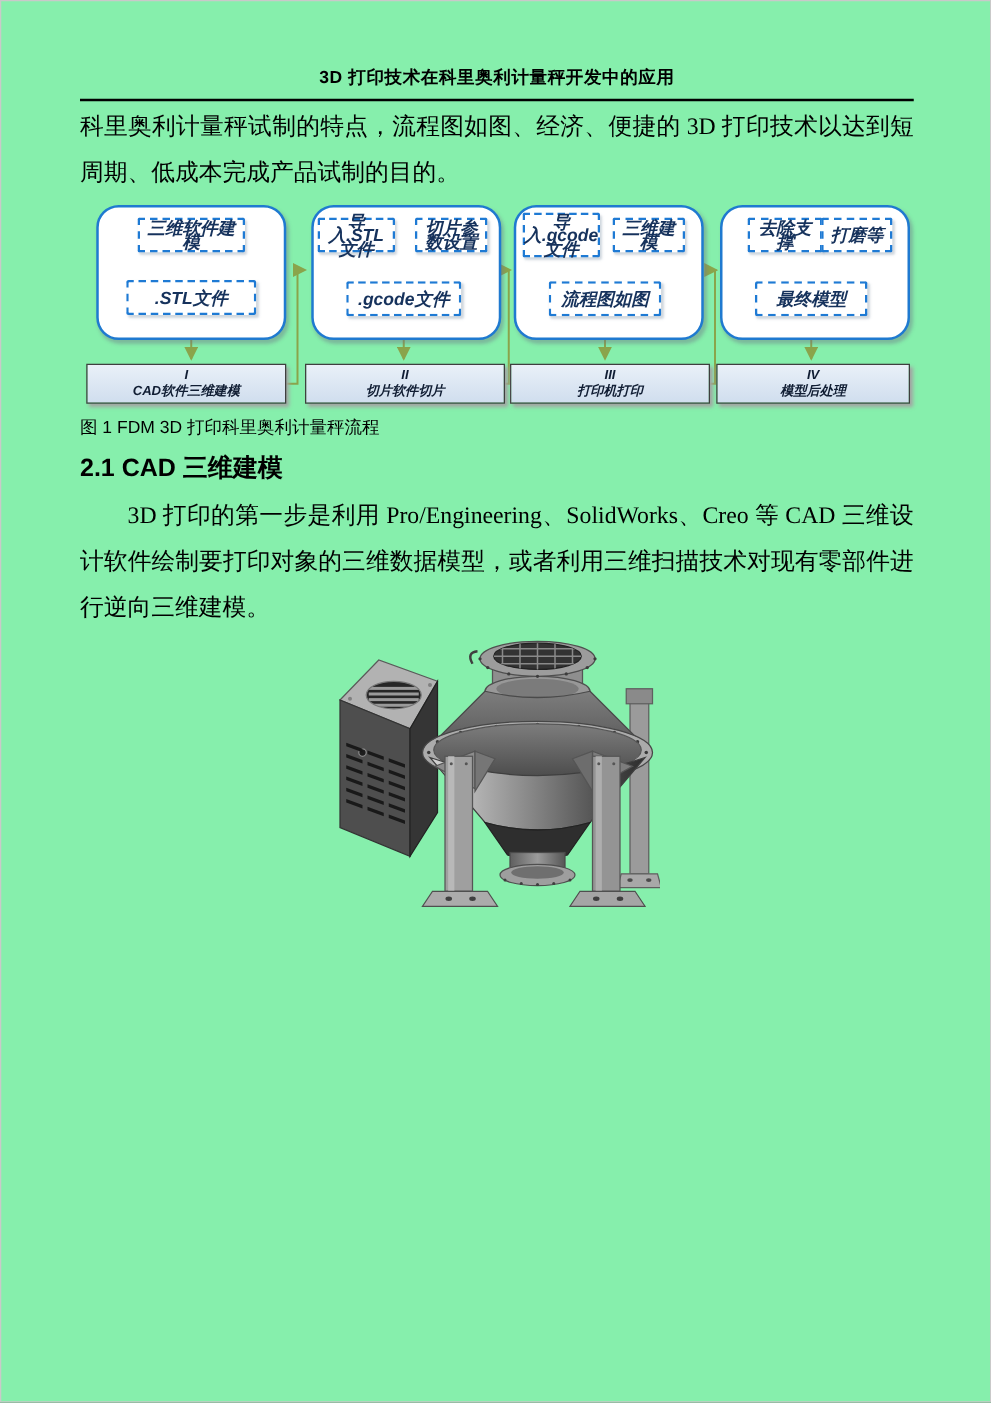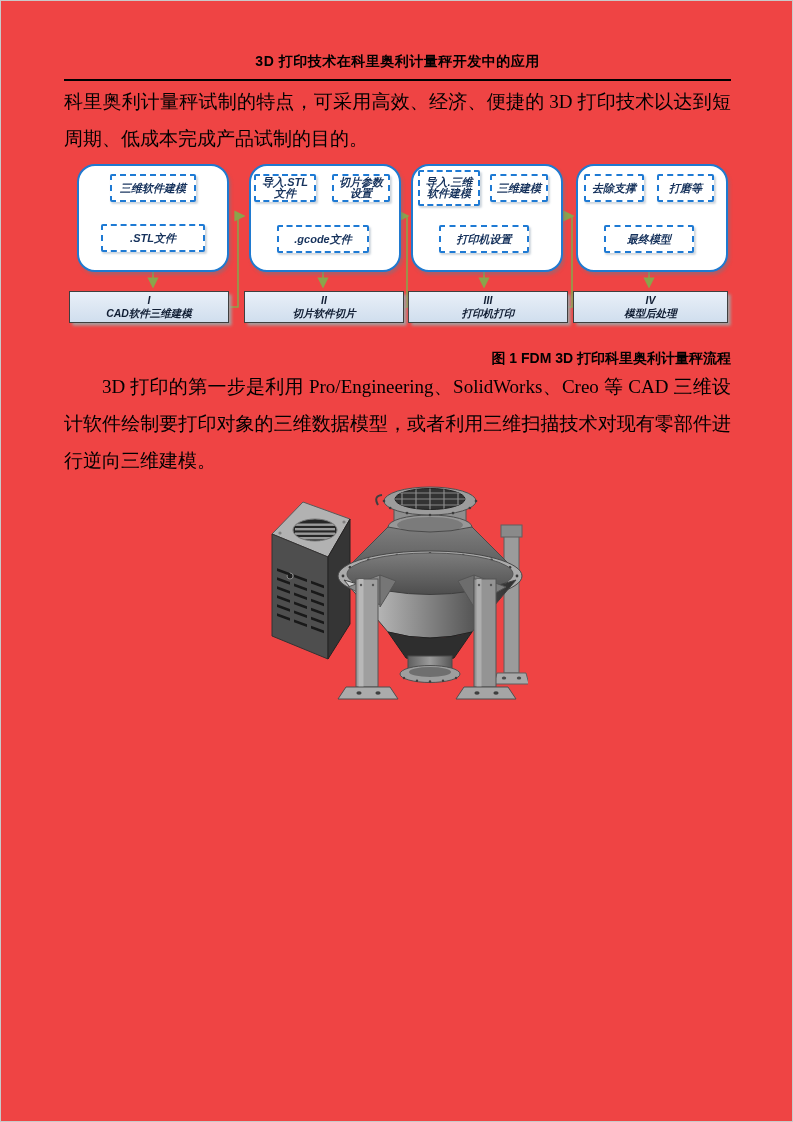--- a/index.html
+++ b/index.html
@@ -1,17 +1,17 @@
 <!DOCTYPE html>
 <html><head>
 <meta charset="utf-8">
 <style>
   html,body{margin:0;padding:0;background:#8a8a8a;}
   .page{
-    width:793px;height:1122px;position:relative;background:#ef4444;
+    width:793px;height:1122px;position:relative;background:#86efac;
     border:1px solid #c9c9c9;box-sizing:border-box;overflow:hidden;
     font-family:"Liberation Serif","DejaVu Serif",serif;color:#000;margin:0 auto;
   }
   .content{position:absolute;left:63px;top:0;width:667px;}
   .doc-title{
     margin-top:52px;text-align:center;
     font-family:"Liberation Sans","DejaVu Sans",sans-serif;
     font-size:14px;font-weight:600;letter-spacing:.5px;
   }
   .title-rule{border:none;border-top:2px solid #000;margin:8px 0 2px 0;}
@@ -24,49 +24,49 @@
   .fc-container{
     position:absolute;top:2px;height:108px;box-sizing:border-box;background:#fff;
     border:2px solid #1f7ad0;border-radius:18px;
     box-shadow:2px 3px 3px rgba(110,120,135,.45);
   }
   .fc-box{
     position:absolute;box-sizing:border-box;background:#fff;
     border:2px dashed #1e7ad4;border-radius:2px;
     display:flex;align-items:center;justify-content:center;text-align:center;
     font-family:"Liberation Sans","DejaVu Sans",sans-serif;
-    font-size:11px;font-weight:bold;font-style:italic;color:#16325c;line-height:11px;
+    font-size:14px;font-weight:bold;font-style:italic;color:#16325c;line-height:11px;
     box-shadow:1.5px 2px 2px rgba(120,140,160,.35);padding:1px;
   }
   .fc-stage{
     position:absolute;top:129px;height:32px;box-sizing:border-box;
     border:1.5px solid #3f3f3f;background:linear-gradient(#e9f0f8,#d0deee);
     box-shadow:2.5px 2.5px 3px #a3a3a3;text-align:center;
     font-family:"Liberation Sans","DejaVu Sans",sans-serif;
     font-size:10.5px;font-weight:bold;font-style:italic;color:#101d33;
     padding-top:2px;line-height:13px;
   }
   #c1{left:15px;width:152px}#c2{left:187px;width:152px}#c3{left:349px;width:152px}#c4{left:514px;width:152px}
   #s1{left:7px;width:160px}#s2{left:182px;width:160px}#s3{left:346px;width:160px}#s4{left:511px;width:155px}
   #b11{left:48px;top:12px;width:86px;height:28px}
   #b12{left:39px;top:62px;width:104px;height:28px}
   #b21{left:192px;top:12px;width:62px;height:28px}
   #b22{left:270px;top:12px;width:58px;height:28px}
   #b23{left:215px;top:63px;width:92px;height:28px}
   #b31{left:356px;top:8px;width:62px;height:36px}
   #b32{left:428px;top:12px;width:58px;height:28px}
   #b33{left:377px;top:63px;width:90px;height:28px}
-  #b41{left:522px;top:12px;width:60px;height:28px}
+  #b41{left:536px;top:12px;width:60px;height:28px}
   #b42{left:595px;top:12px;width:57px;height:28px}
   #b43{left:542px;top:63px;width:90px;height:28px}
   .fc-svg{position:absolute;left:0;top:0;}
 
   .fig-caption{
-    text-align:right;font-family:"Liberation Sans","DejaVu Sans",sans-serif;
-    font-size:14px;font-weight:700;margin-top:20px;
+    text-align:left;font-family:"Liberation Sans","DejaVu Sans",sans-serif;
+    font-size:14px;font-weight:400;margin-top:3px;
   }
   h2.sec{
     font-family:"Liberation Sans","DejaVu Sans",sans-serif;
     font-size:20px;font-weight:bold;margin:10px 0 6px 0;
   }
   .figure2-wrap{text-align:center;margin-top:2px;height:222px;}
   .fig2-caption{
     text-align:center;font-family:"Liberation Sans","DejaVu Sans",sans-serif;
     font-size:14px;font-weight:600;margin-top:4px;
   }
@@ -82,21 +82,21 @@
 </style>
 </head>
 <body>
 
 <div class="page">
   <div class="content">
 
     <div class="doc-title">3D 打印技术在科里奥利计量秤开发中的应用</div>
     <hr class="title-rule">
 
-    <p class="body">科里奥利计量秤试制的特点，可采用高效、经济、便捷的 3D 打印技术以达到短周期、低成本完成产品试制的目的。</p>
+    <p class="body">科里奥利计量秤试制的特点，流程图如图、经济、便捷的 3D 打印技术以达到短周期、低成本完成产品试制的目的。</p>
 
     <div class="flowchart">
 
       <svg class="fc-svg" width="670" height="168">
         <defs>
           <marker id="ah" markerWidth="7" markerHeight="7" refX="6" refY="3.5" orient="auto">
             <path d="M0,0 L7,3.5 L0,7 Z" fill="#8aa44b"></path>
           </marker>
         </defs>
         <g stroke="#8aa44b" stroke-width="1.6" fill="none">
@@ -128,23 +128,23 @@
       <div class="fc-container" id="c1"></div>
       <div class="fc-container" id="c2"></div>
       <div class="fc-container" id="c3"></div>
       <div class="fc-container" id="c4"></div>
 
       <div class="fc-box" id="b11">三维软件建模</div>
       <div class="fc-box" id="b12">.STL文件</div>
       <div class="fc-box" id="b21">导入.STL文件</div>
       <div class="fc-box" id="b22">切片参数设置</div>
       <div class="fc-box" id="b23">.gcode文件</div>
-      <div class="fc-box" id="b31">导入.三维软件建模</div>
+      <div class="fc-box" id="b31">导入.gcode文件</div>
       <div class="fc-box" id="b32">三维建模</div>
-      <div class="fc-box" id="b33">打印机设置</div>
+      <div class="fc-box" id="b33">流程图如图</div>
       <div class="fc-box" id="b41">去除支撑</div>
       <div class="fc-box" id="b42">打磨等</div>
       <div class="fc-box" id="b43">最终模型</div>
 
       <div class="fc-stage" id="s1">
         <div>I</div>
         <div>CAD软件三维建模</div>
       </div>
       <div class="fc-stage" id="s3">
         <div>III</div>
@@ -155,20 +155,21 @@
         <div>切片软件切片</div>
       </div>
       <div class="fc-stage" id="s4">
         <div>IV</div>
         <div>模型后处理</div>
       </div>
     </div>
 
     <div class="fig-caption">图 1 FDM 3D 打印科里奥利计量秤流程</div>
 
+    <h2 class="sec">2.1 CAD 三维建模</h2>
 
     <p class="body indent">3D 打印的第一步是利用 Pro/Engineering、SolidWorks、Creo 等 CAD 三维设计软件绘制要打印对象的三维数据模型，或者利用三维扫描技术对现有零部件进行逆向三维建模。</p>
 
     <div class="figure2-wrap">
       <svg viewBox="0 0 260 222" width="260" height="222">
         <defs>
           <linearGradient id="gDome" x1="0" y1="0" x2="0" y2="1">
             <stop offset="0" stop-color="#7d7d7d"></stop>
               <stop offset="1" stop-color="#4d4d4d"></stop>
           </linearGradient>

